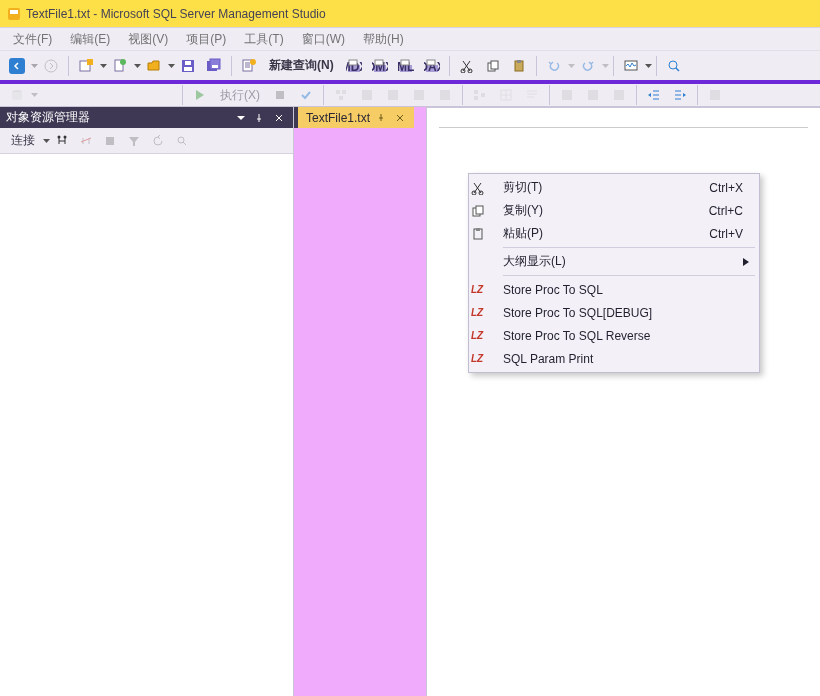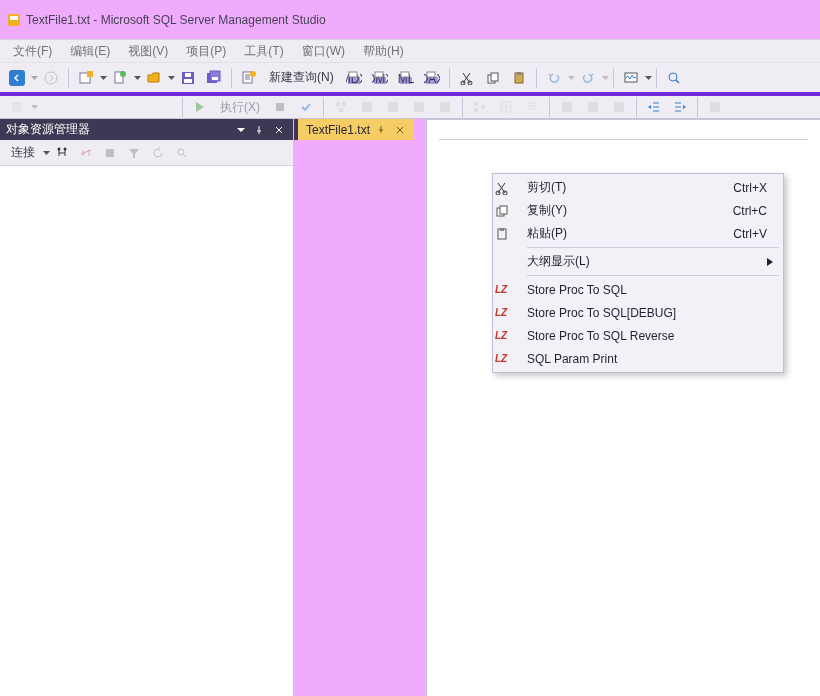--- a/index.html
+++ b/index.html
@@ -1,25 +1,25 @@
 <!DOCTYPE html>
 <html><head>
 <meta charset="utf-8">
 <style>
 * { box-sizing: border-box; margin: 0; padding: 0; font-family: "Microsoft YaHei", "Segoe UI", Tahoma, sans-serif; font-size: 12px; }
 body { width: 820px; height: 696px; background: #fff; overflow: hidden; position: relative; }
 
-.titlebar { height: 40px; background: #f0abfc; display: flex; align-items: center; padding: 0 6px; gap: 4px; border-bottom: 1px solid #d6d2e0; }
+.titlebar { height: 28px; background: #fde047; display: flex; align-items: center; padding: 0 6px; gap: 4px; border-bottom: 1px solid #d6d2e0; }
 .titlebar .icon { width: 16px; height: 16px; display: flex; align-items: center; justify-content: center; }
 .titlebar .title { color: #464255; font-size: 12px; }
 
 .menubar { height: 22px; background: #efecf4; display: flex; align-items: center; padding: 0 4px; gap: 0; }
 .menubar .mitem { padding: 2px 9px; color: #737373; cursor: default; }
 
-.toolbar { height: 30px; background: #efecf4; display: flex; align-items: center; padding: 0 4px; gap: 0; border-top: 1px solid #e2dfeb; }
+.toolbar { height: 30px; background: #efecf4; display: flex; align-items: center; padding: 0 4px; gap: 0; border-top: 1px solid #e2dfeb; font-weight: bold; }
 .toolbar2 { height: 27px; background: #efecf4; display: flex; align-items: center; padding: 0 4px; gap: 0; border-top: 4px solid #6d28d9; border-bottom: 1px solid #c9c4d8; }
 .tbtn { height: 24px; min-width: 24px; display: flex; align-items: center; justify-content: center; margin: 0 1px; cursor: default; position: relative; }
 .tbtn.wide { padding: 0 3px; }
 .tbtn svg { display: block; }
 .tsep { width: 1px; height: 20px; background: #c9c4d8; margin: 0 4px; }
 .dropdown-arrow { width: 7px; display: flex; align-items: center; justify-content: center; margin-left: 1px; }
 .txt { color: #3a3648; padding: 0 3px; }
 .dim { opacity: 0.45; }
 
 .workarea { display: flex; height: calc(696px - 28px - 22px - 30px - 27px); }
@@ -32,21 +32,21 @@
 .side-tool .tbtn { height: 22px; min-width: 22px; }
 .side-body { flex: 1; background: #fff; }
 
 .editor { flex: 1; display: flex; flex-direction: row; background: #f0abfc; justify-content: space-between; }
 .tabstrip { height: 21px; background: #3f3854; display: flex; align-items: flex-end; padding-left: 4px; }
 .tab { height: 21px; background: #f5cd64; display: flex; align-items: center; padding: 0 8px; gap: 6px; font-size: 11px; color: #2a2636; }
 .tab .pin, .tab .close { width: 12px; height: 12px; display: flex; align-items: center; justify-content: center; color: #6b5a1a; }
 .editor-body { flex: 1; background: #fff; margin-left: 12px; margin-top: 0; border-top: 1px solid #c9c4d8; border-left: 1px solid #c9c4d8; position: relative; }
 .editor-header { height: 20px; border-bottom: 1px solid #ccc; margin: 0 12px; }
 
-.context-menu { position: absolute; left: 468px; top: 173px; width: 292px; background: #f3f1f7; border: 1px solid #c2bed1; box-shadow: 3px 3px 6px rgba(0,0,0,0.22); padding: 2px; margin-left: 24px; }
+.context-menu { position: absolute; left: 468px; top: 173px; width: 292px; background: #f3f1f7; border: 1px solid #c2bed1; box-shadow: 3px 3px 6px rgba(0,0,0,0.22); padding: 2px; }
 .cm-row { height: 23px; display: flex; align-items: center; position: relative; }
 .cm-icon { width: 28px; display: flex; align-items: center; justify-content: flex-start; }
 .cm-label { flex: 1; color: #221f2f; padding-left: 4px; }
 .cm-short { color: #221f2f; padding-right: 14px; }
 .cm-arrow { position: absolute; right: 8px; }
 .cm-sep { height: 1px; background: #d1cdde; margin: 2px 2px 2px 32px; }
 .lz { color: #c4372b; font-size: 10px; font-weight: 600; font-style: italic; }
 
 .round-btn { width: 16px; height: 16px; border-radius: 3px; background: #2e7fd1; display: flex; align-items: center; justify-content: center; }
 </style>

